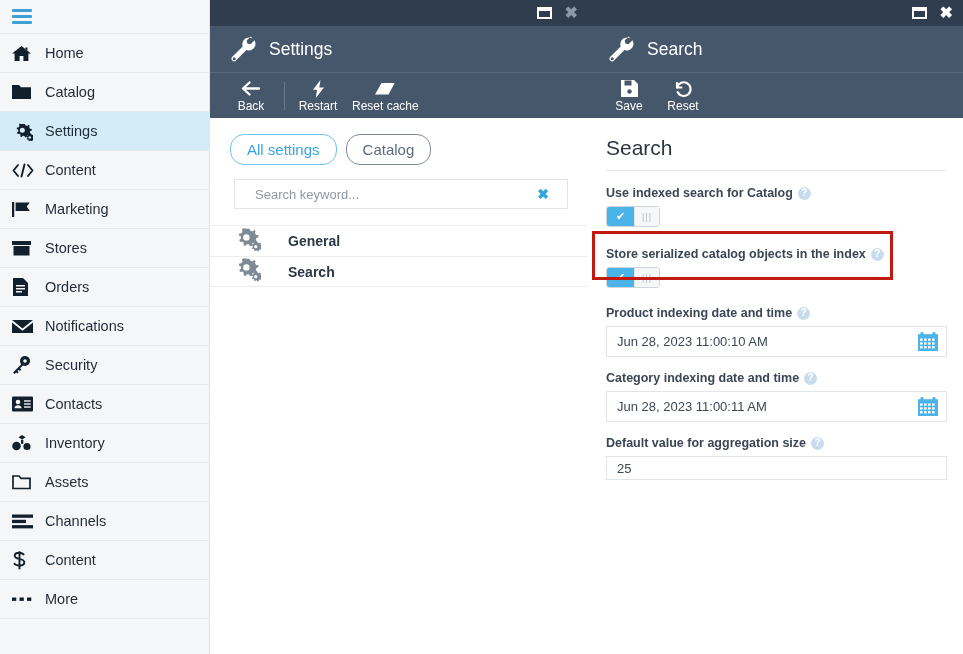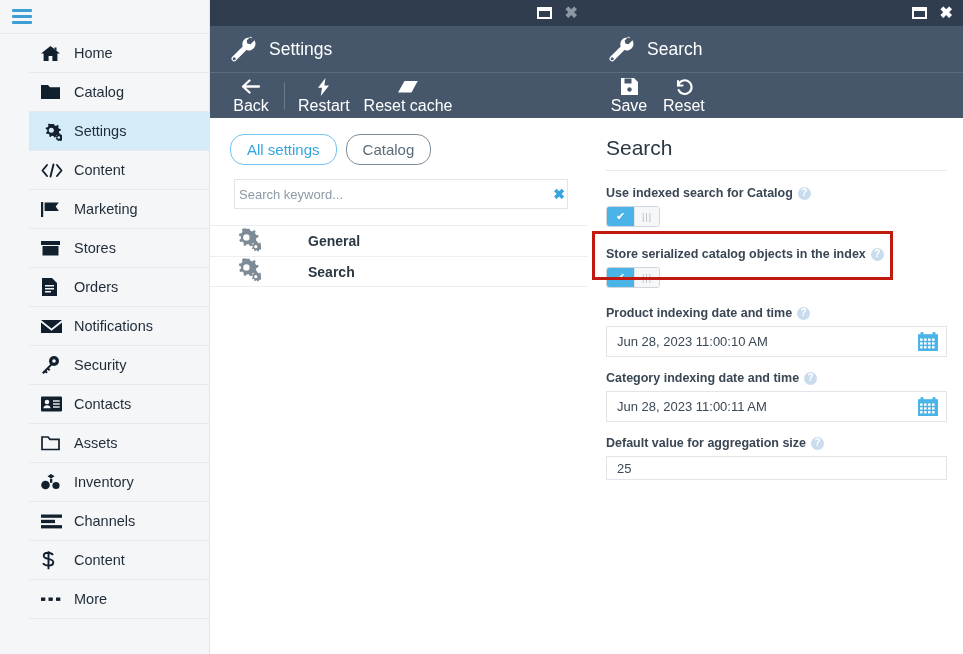--- a/index.html
+++ b/index.html
@@ -31,21 +31,20 @@
   .burger span {
     display: block; height: 3px; margin: 3px 0;
     background: #3d9fd4; border-radius: 1px;
   }
   .sb-item {
     height: 39px; display: flex; align-items: center;
     padding-left: 12px; box-sizing: border-box;
     border-bottom: 1px solid #e6eaee;
     color: #1f2b37; font-size: 14.5px;
     cursor: pointer;
-    margin-left: 29px;
   }
   .sb-item.active { background: #d3ecf8; }
   .sb-ico {
     width: 26px; flex: 0 0 26px; display: flex;
     align-items: center; justify-content: flex-start;
     color: #12202e; margin-right: 7px;
   }
   .sb-ico svg { display: block; }
   .sb-label { line-height: 1; }
 
@@ -80,52 +79,52 @@
     height: 45px; background: #47576b;
     display: flex; align-items: center; padding-left: 14px;
     box-sizing: border-box; color: #ffffff;
   }
   .tb-btn {
     display: flex; flex-direction: column; align-items: center;
     justify-content: center; min-width: 40px; padding: 0 7px;
     cursor: pointer; color: #ffffff;
   }
   .tb-ico { height: 19px; display: flex; align-items: center; justify-content: center; }
-  .tb-lbl { font-size: 16px; margin-top: 2px; line-height: 1; }
+  .tb-lbl { font-size: 12px; margin-top: 2px; line-height: 1; }
   .tb-sep { width: 1px; height: 28px; background: #6a7a8c; margin: 0 6px; }
 
   
   .set-body { flex: 1; background: #ffffff; overflow: hidden; }
   .chips { padding: 16px 0 0 20px; display: flex; gap: 9px; }
   .chip {
     border: 1px solid #7f8c99; border-radius: 14px;
     padding: 6px 16px; font-size: 15px; color: #5b6b7a;
     background: #ffffff; cursor: pointer; line-height: 1.15;
   }
   .chip.active { border-color: #6fc3ef; color: #35a5e0; }
 
   .search-wrap { padding: 14px 20px 0 24px; }
   .search-box {
     position: relative; border: 1px solid #e1e5ea; background: #ffffff;
-    height: 30px; display: flex; align-items: center; padding: 0 2px;
+    height: 30px; display: flex; align-items: center; padding: 0 18px;
     box-sizing: border-box;
   }
   .search-box input {
     border: none; outline: none; flex: 1; font-size: 13px;
     color: #3b4855; font-family: "Liberation Sans", sans-serif;
     background: transparent;
   }
   .search-box input::placeholder { color: #8d99a5; }
   .clear-x { color: #35a5e0; font-size: 14px; font-weight: bold; cursor: pointer; line-height: 1; }
 
   .set-list { margin-top: 16px; }
   .set-row {
     height: 31px; display: flex; align-items: center;
     border-top: 1px solid #eceff2; padding-left: 24px;
-    box-sizing: border-box; cursor: pointer; gap: 20px;
+    box-sizing: border-box; cursor: pointer;
   }
   .set-row:last-child { border-bottom: 1px solid #eceff2; }
   .set-row-ico { width: 28px; flex: 0 0 28px; margin-right: 26px; color: #7e8a96; }
   .set-row-lbl { font-size: 14px; font-weight: bold; color: #2b3844; }
 
   
   .sp-body { flex: 1; padding: 18px 16px 0 18px; box-sizing: border-box; background: #ffffff; position: relative; }
   .sp-h1 { font-size: 21px; color: #2b3844; font-weight: normal; margin: 0 0 10px 0; }
   .sp-rule { height: 1px; background: #e6eaee; margin-bottom: 15px; }
   .fld { margin-bottom: 14px; }
@@ -285,37 +284,37 @@
               <rect x="12" y="7.3" width="6.7" height="1.4"></rect>
               <rect x="12" y="10.3" width="6.7" height="1.4"></rect>
             </g>
           </svg>
       </span>
       <span class="sb-label">Contacts</span>
     </div>
 
     <div class="sb-item">
       <span class="sb-ico">
-        <svg width="19" height="16" viewBox="0 0 19 16" fill="none" stroke="currentColor" stroke-width="1.7">
-            <path d="M1 2h6l2 2.3h9V14.5H1V2z"></path>
-          </svg>
-      </span>
-      <span class="sb-label">Assets</span>
-    </div>
-
-    <div class="sb-item">
-      <span class="sb-ico">
         <svg width="21" height="17" viewBox="0 0 21 17" fill="currentColor">
             <path d="M10 0 6.5 2.3 10 4.6l3.6-2.3L10 0z"></path>
             <circle cx="4.5" cy="11" r="4.3"></circle>
             <circle cx="15" cy="11.5" r="3.6"></circle>
             <path d="M9 4.8h2.3v4H9z"></path>
           </svg>
       </span>
       <span class="sb-label">Inventory</span>
+    </div>
+
+    <div class="sb-item">
+      <span class="sb-ico">
+        <svg width="19" height="16" viewBox="0 0 19 16" fill="none" stroke="currentColor" stroke-width="1.7">
+            <path d="M1 2h6l2 2.3h9V14.5H1V2z"></path>
+          </svg>
+      </span>
+      <span class="sb-label">Assets</span>
     </div>
 
     <div class="sb-item">
       <span class="sb-ico">
         <svg width="21" height="15" viewBox="0 0 21 15" fill="currentColor">
             <rect x="0" y="0.5" width="21" height="3.3"></rect>
             <rect x="0" y="5.8" width="14" height="3.3"></rect>
             <rect x="0" y="11.1" width="21" height="3.3"></rect>
           </svg>
       </span>

